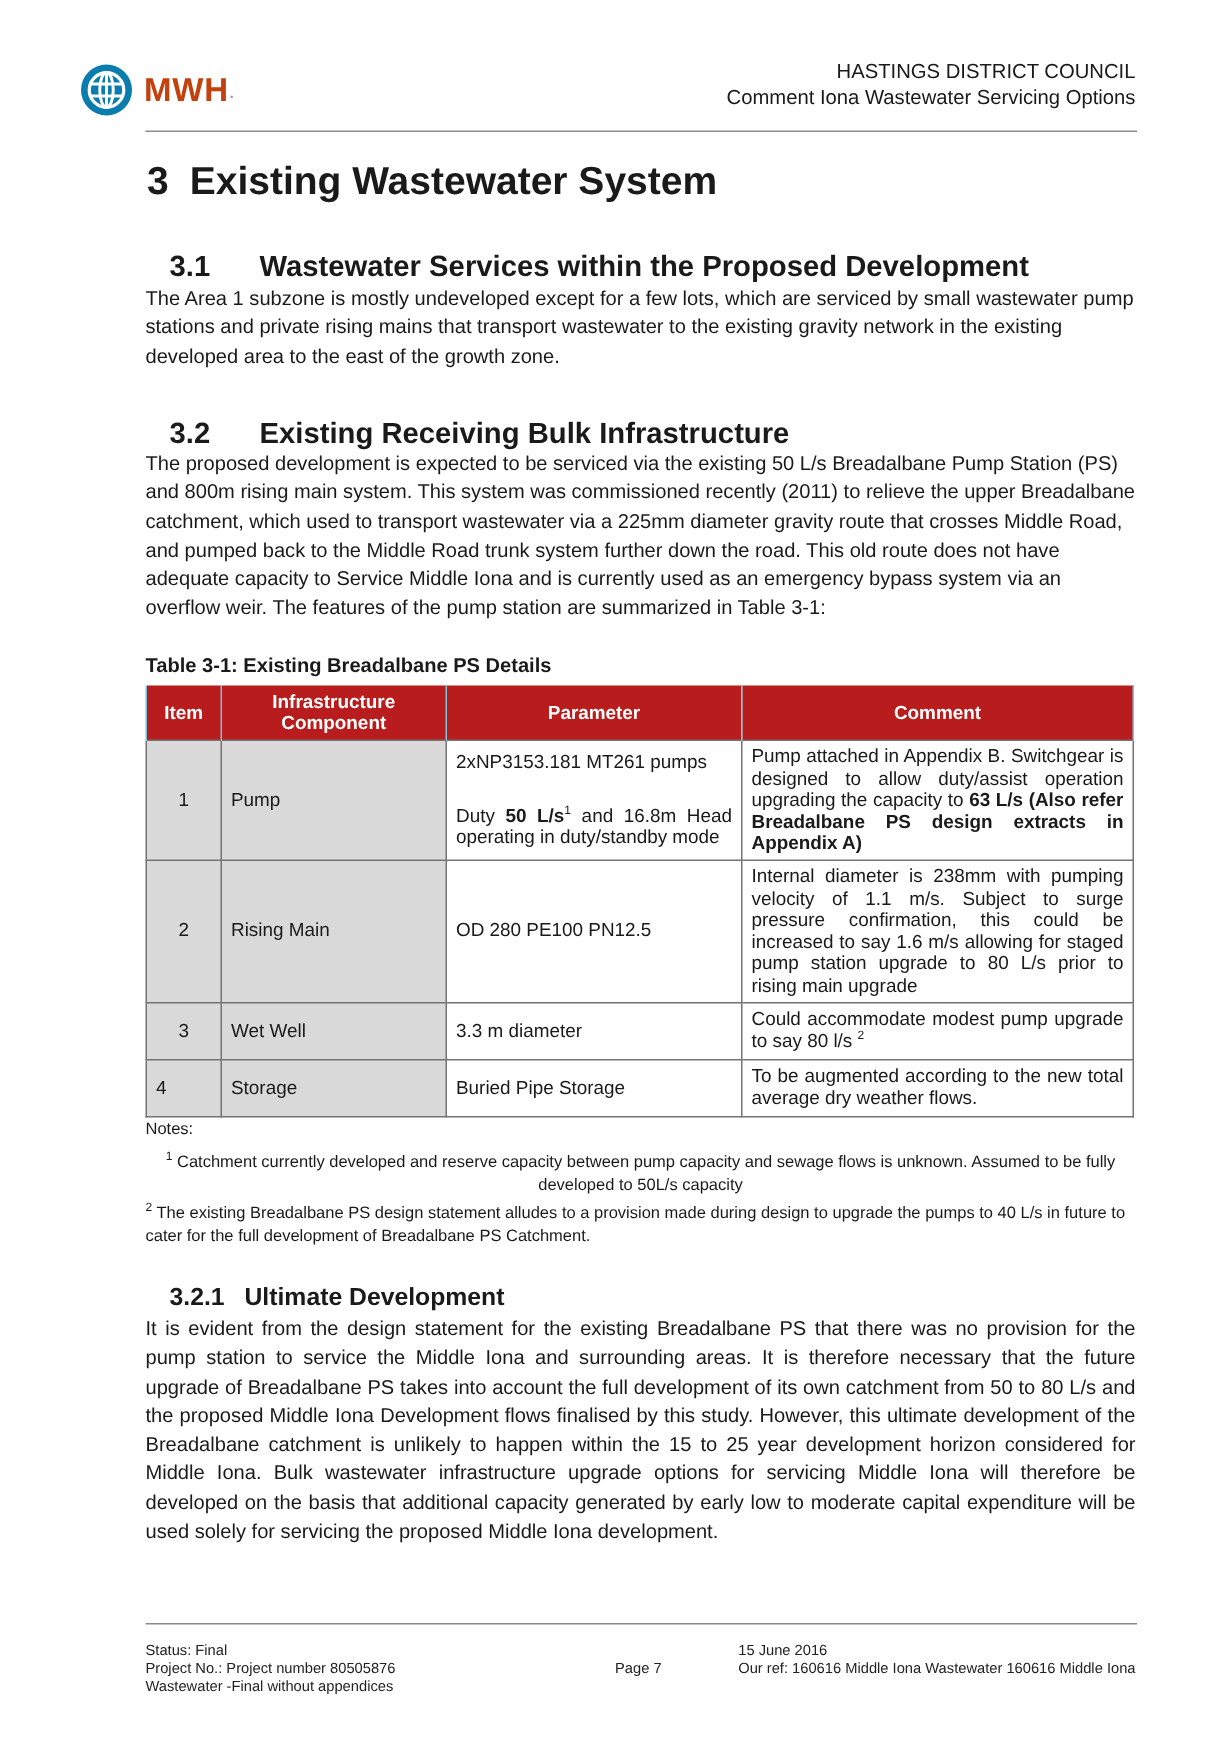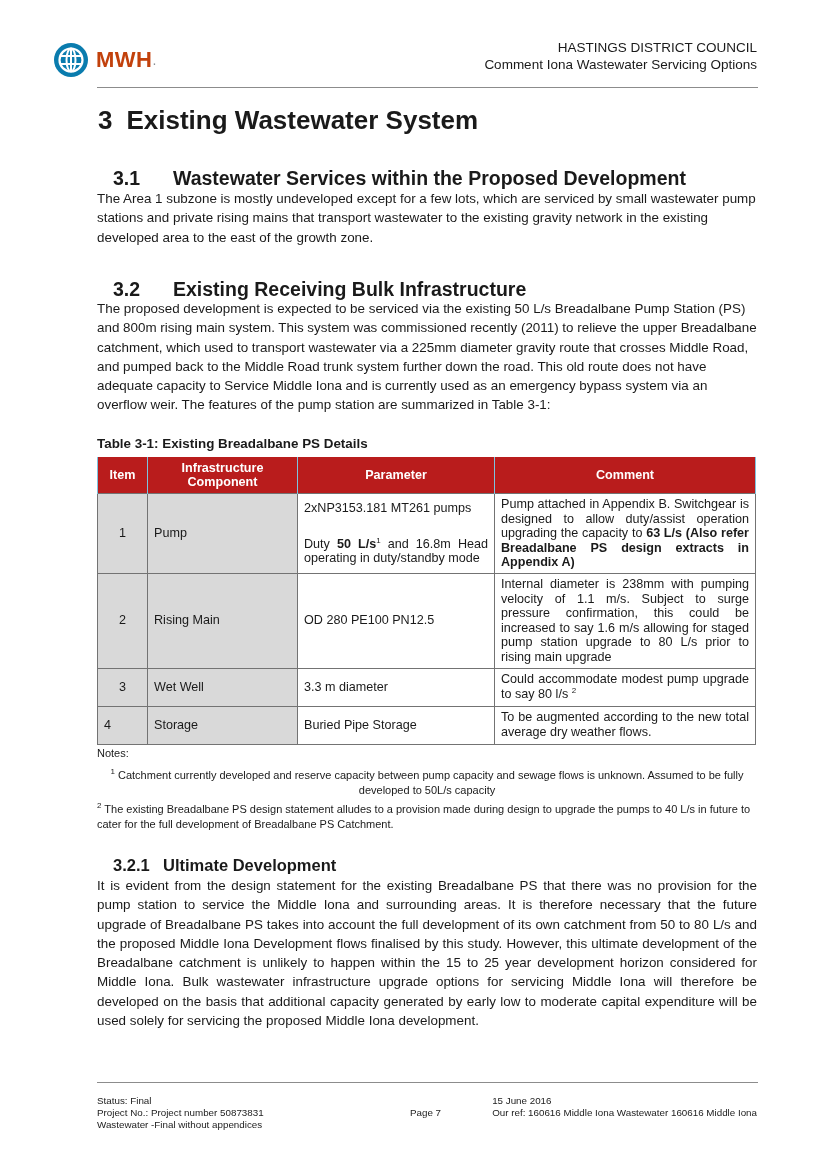--- a/index.html
+++ b/index.html
@@ -128,20 +128,20 @@
 <p class="notes" style="top:802px;"><sup>2</sup><span> The existing Breadalbane PS design statement alludes to a provision made during design to upgrade the pumps to 40 L/s in future to cater for the full development of Breadalbane PS Catchment.</span></p>
 
 <h3 class="h2" style="top:840px; font-size:16.5px;">
   <span class="num" style="width:50px;">3.2.1</span><span>Ultimate Development</span>
 </h3>
 <p class="p justify" style="top:876px;">It is evident from the design statement for the existing Breadalbane PS that there was no provision for the pump station to service the Middle Iona and surrounding areas. It is therefore necessary that the future upgrade of Breadalbane PS takes into account the full development of its own catchment from 50 to 80 L/s and the proposed Middle Iona Development flows finalised by this study. However, this ultimate development of the Breadalbane catchment is unlikely to happen within the 15 to 25 year development horizon considered for Middle Iona. Bulk wastewater infrastructure upgrade options for servicing Middle Iona will therefore be developed on the basis that additional capacity generated by early low to moderate capital expenditure will be used solely for servicing the proposed Middle Iona development.</p>
 
 <div class="ftr-rule"></div>
 <div class="ftr" style="left:97px;">
   <div>Status: Final</div>
-  <div>Project No.: Project number 50873831</div>
+  <div>Project No.: Project number 80505876</div>
   <div>Wastewater -Final without appendices</div>
 </div>
 <div class="ftr" style="left:410px; top:1107px;">Page 7</div>
 <div class="ftr" style="right:64px; text-align:left;">
   <div>15 June 2016</div>
   <div>Our ref: 160616 Middle Iona Wastewater 160616 Middle Iona</div>
 </div>
 
 </body></html>

